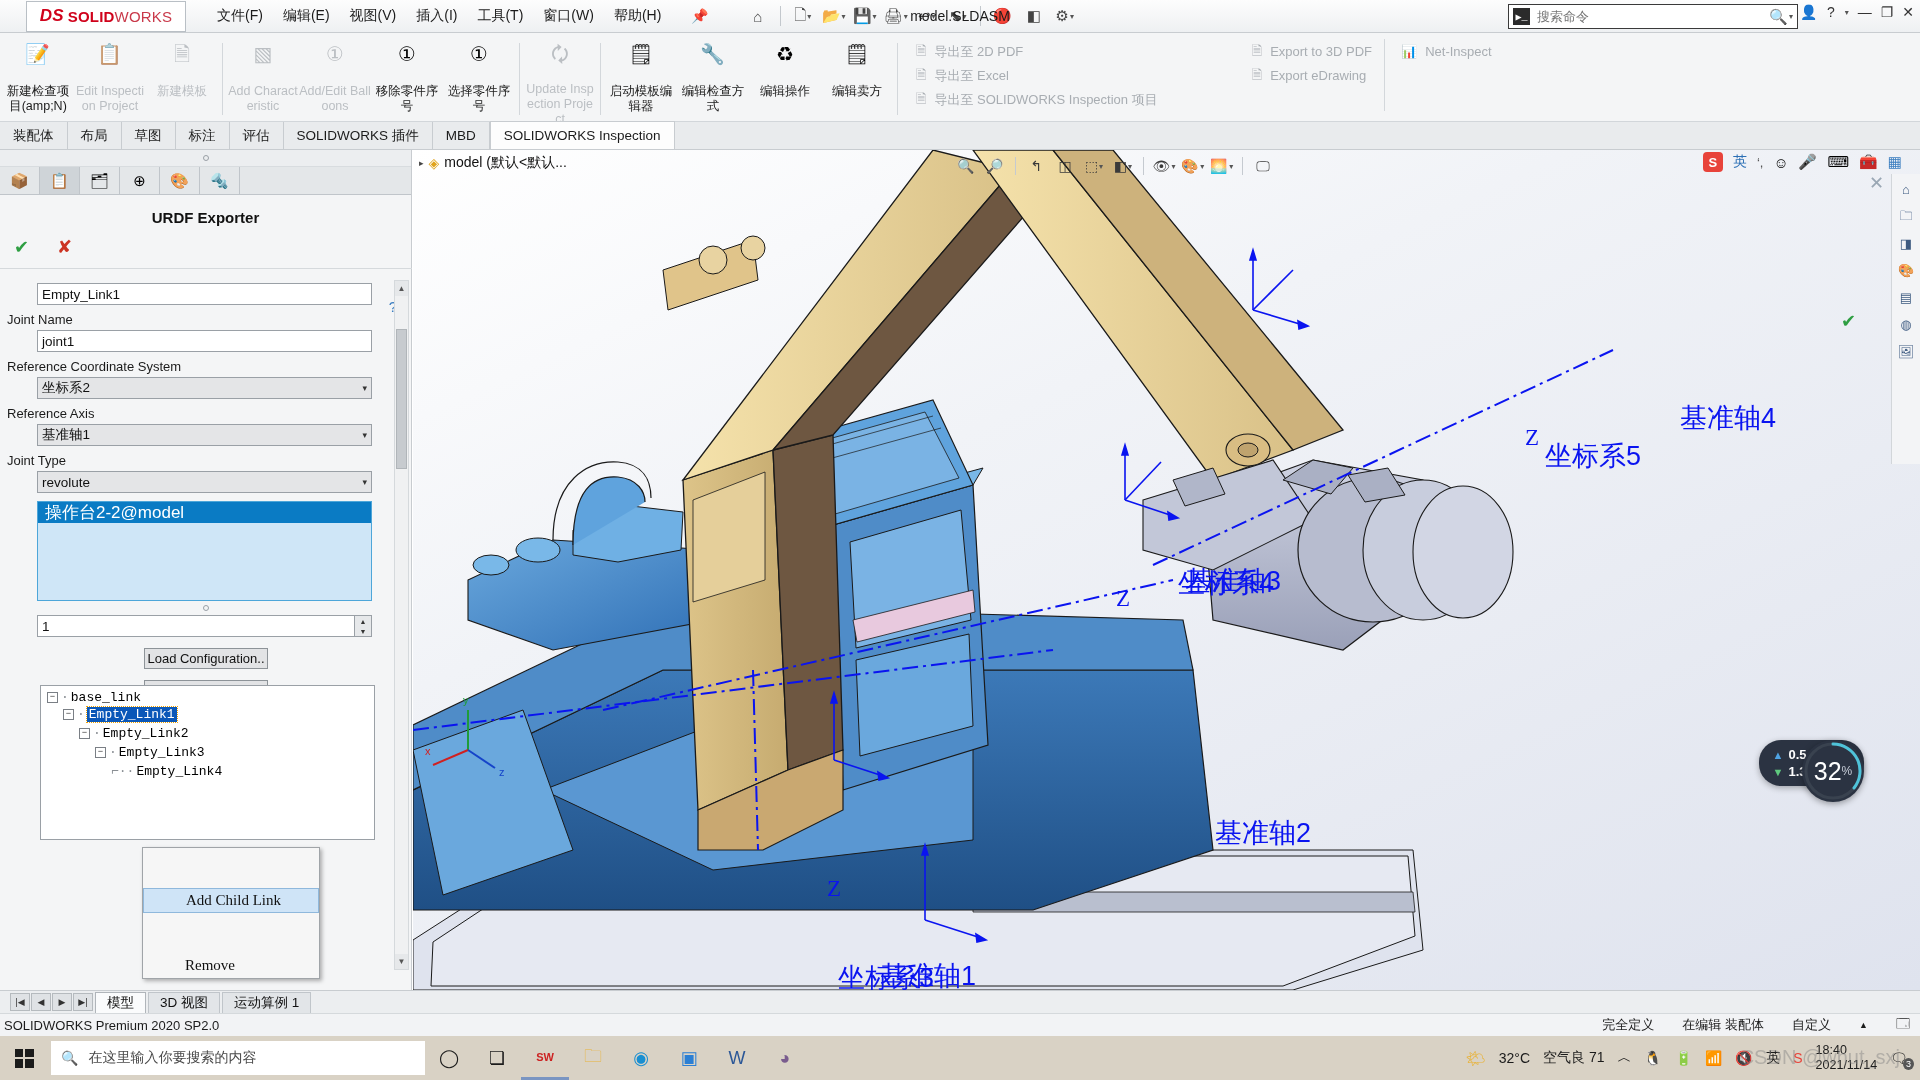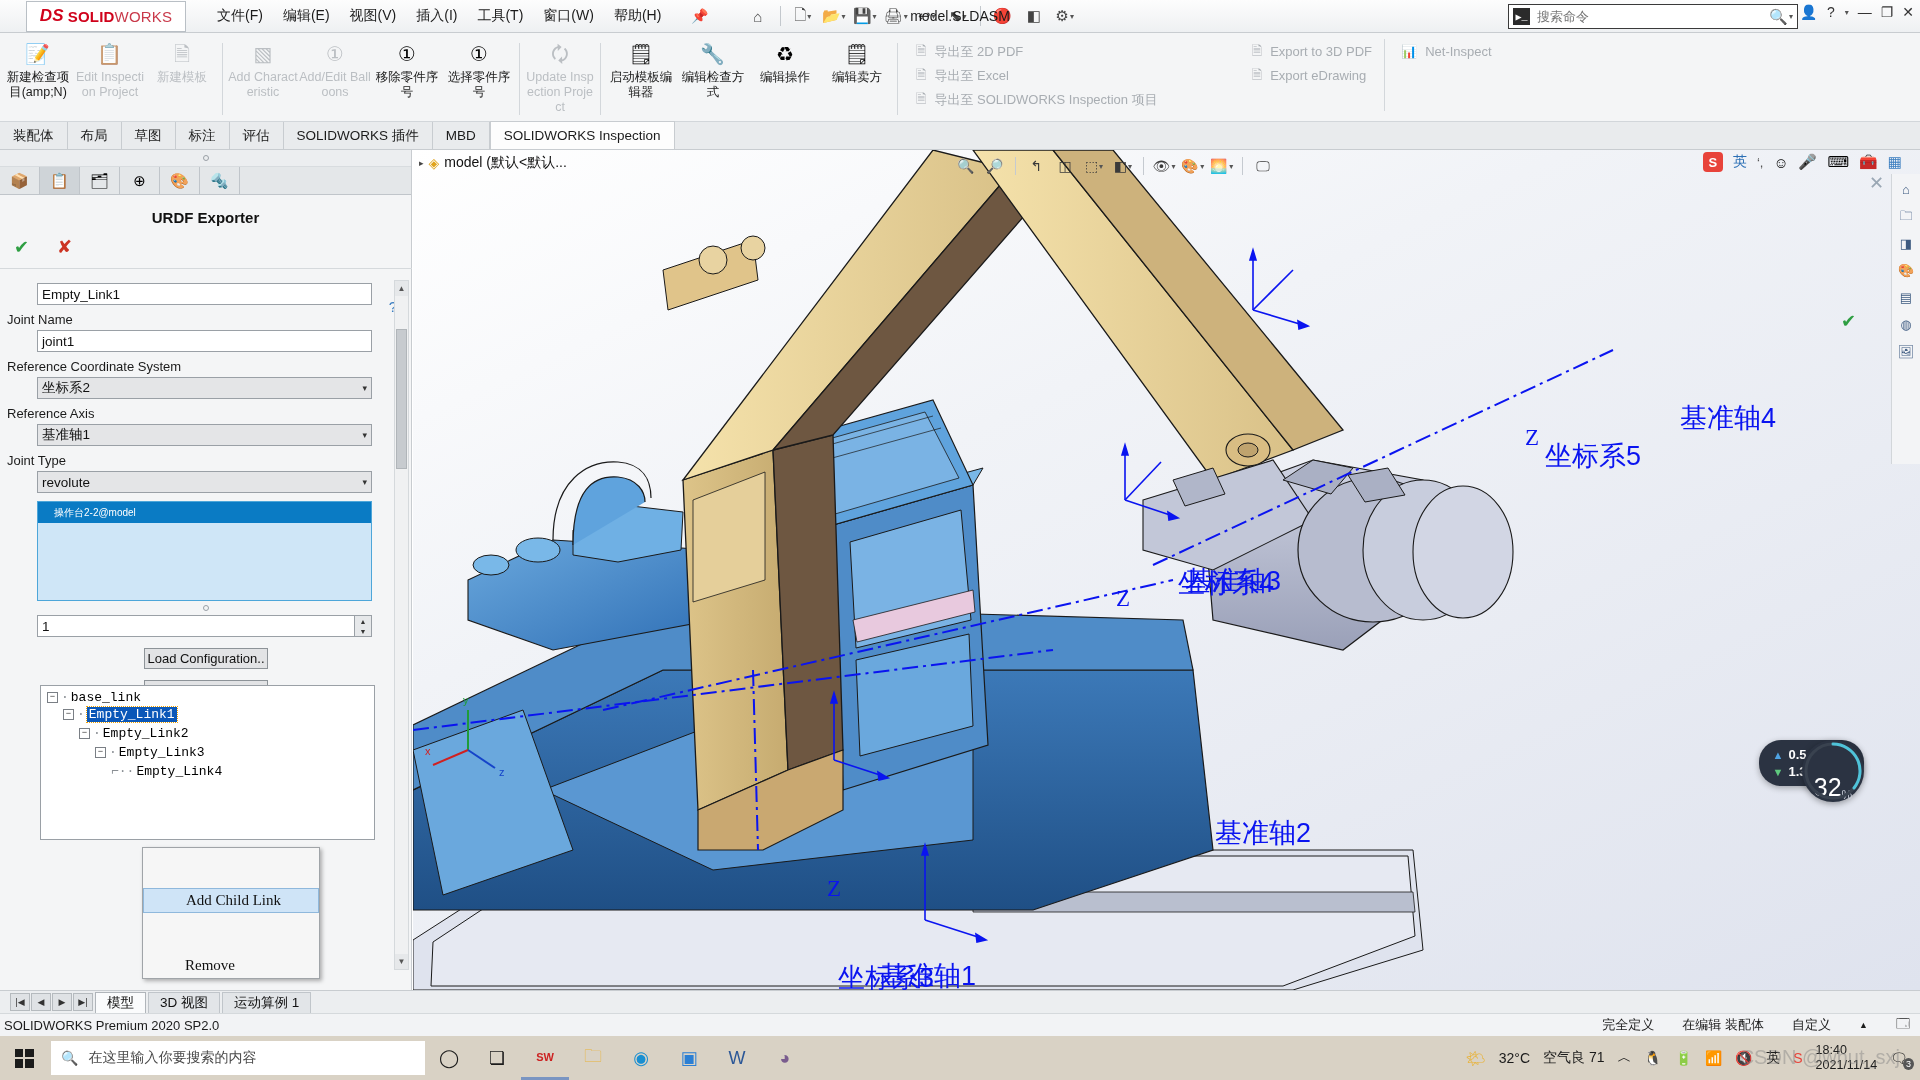--- a/index.html
+++ b/index.html
@@ -70,21 +70,21 @@
     display: flex; align-items: flex-start;
   }
   .rgroup { display: flex; align-items: flex-start; height: 89px; padding: 4px 2px; }
   .ritem {
     width: 72px; height: 80px; display: flex; flex-direction: column;
     align-items: center; padding-top: 5px; cursor: default;
   }
   .ritem .ico { font-size: 20px; line-height: 24px; height: 26px; }
   .ritem .lbl {
     font-size: 12.5px; text-align: center; line-height: 15px;
-    color: #1b1b1b; margin-top: 2px; word-break: break-all;
+    color: #1b1b1b; margin-top: 16px; word-break: break-all;
   }
   .ritem.dim .lbl, .ritem.dim .ico { color: #a8adb2; opacity: .75; }
   .rsep { width: 1px; height: 72px; background: #d3d7db; margin: 6px 4px 0 4px; }
   .rstack { display: flex; flex-direction: column; padding: 8px 8px 0 12px; gap: 3px; }
   .rline {
     display: flex; align-items: center; gap: 8px; font-size: 13px;
     color: #a8adb2; height: 21px; cursor: default;
   }
   .rline .ico { font-size: 13px; }
 
@@ -156,22 +156,22 @@
     margin-left: 37px; width: 335px; height: 22px; border: 1px solid #9aa0a6;
     background: #e4e5e7; font-size: 13.5px; padding: 0 4px; color: #111;
     display: flex; align-items: center; justify-content: space-between;
   }
   .tcombo .ar { font-size: 9px; color: #333; }
   .listbox {
     margin-left: 37px; margin-top: 8px; width: 335px; height: 100px;
     border: 1px solid #4da6d9; background: #cfe6f7; overflow: hidden;
   }
   .listbox .sel {
-    background: #0a7bc4; color: #fff; font-size: 10px; height: 21px;
-    display: flex; align-items: center; padding: 0 16px;
+    background: #0a7bc4; color: #fff; font-size: 17px; height: 21px;
+    display: flex; align-items: center; padding: 0 7px;
   }
   .lb-dot { display: flex; justify-content: center; padding: 4px 0; }
   .spin {
     margin-left: 37px; width: 335px; height: 22px; border: 1px solid #9aa0a6;
     background: #fff; font-size: 13.5px; display: flex; align-items: center;
     padding: 0 4px; color: #111; position: relative;
   }
   .spin .arrows {
     position: absolute; right: 0; top: 0; width: 17px; height: 20px;
     display: flex; flex-direction: column; border-left: 1px solid #9aa0a6;
@@ -289,21 +289,21 @@
     padding: 7px 38px 7px 14px; display: flex; flex-direction: column;
     gap: 2px; font-size: 13px; box-shadow: 0 2px 6px rgba(0,0,0,.3);
   }
   .netpill .row { display: flex; align-items: center; gap: 5px; }
   .netpill .kb { font-size: 10px; color: #b9c0cc; }
   .arrow-up { color: #4fa3e3; font-size: 11px; }
   .arrow-dn { color: #5fc97e; font-size: 11px; }
   .netcirc {
     position: absolute; right: 0; top: 0; width: 62px; height: 62px;
     border-radius: 50%; background: #2b3342; display: flex;
-    align-items: flex-end; justify-content: center; color: #fff;
+    align-items: center; justify-content: center; color: #fff;
     box-shadow: 0 2px 6px rgba(0,0,0,.35);
   }
   .netcirc .pv { font-size: 25px; }
   .netcirc .pc { font-size: 12px; color: #c7cdd8; }
   .ringsvg { position: absolute; left: 0; top: 0; }
 
   
   .bottomtabs {
     position: absolute; left: 0; top: 990px; width: 1920px; height: 23px;
     background: #eceef0; border-top: 1px solid #c8ccd0; display: flex; align-items: center;

